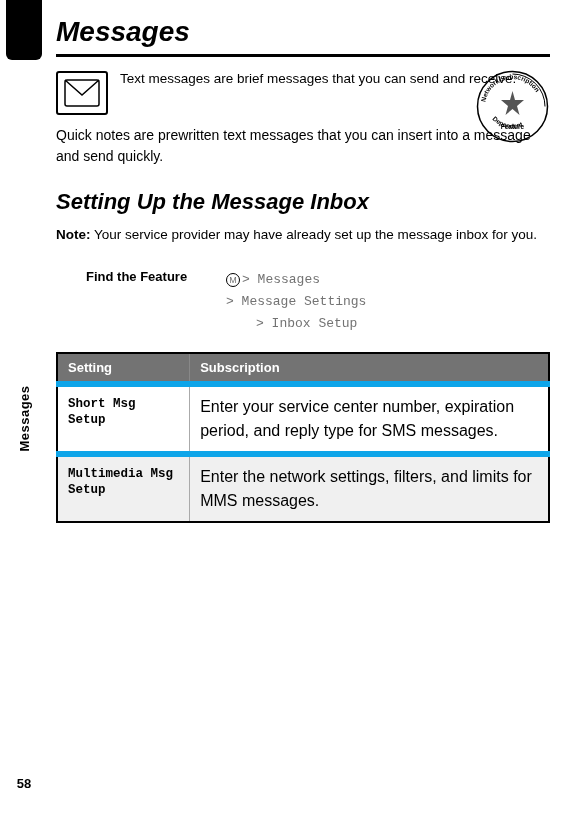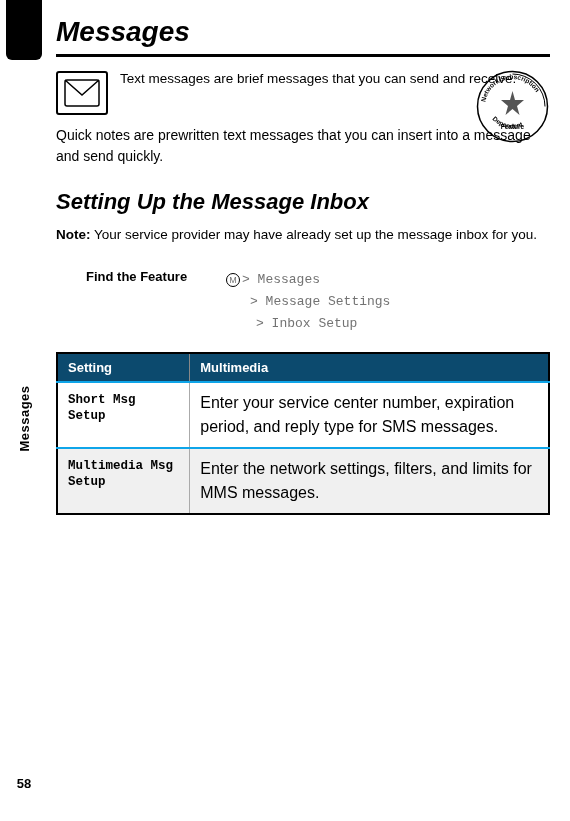--- a/index.html
+++ b/index.html
@@ -194,39 +194,39 @@
     }
 
     
     .settings-table {
       width: 100%;
       border-collapse: collapse;
       border: 2px solid #000000;
     }
 
     .settings-table thead tr {
-      background: #0c4a6e;
+      background: #737373;
       color: #ffffff;
     }
 
     .settings-table thead th {
       padding: 6px 10px;
       font-size: 13px;
       font-weight: bold;
       text-align: left;
       color: #ffffff;
       border-right: 1px solid #888888;
     }
 
     .settings-table thead th:last-child {
       border-right: none;
     }
 
     .settings-table tbody tr {
-      border-top: 2px solid #0ea5e9;
+      border-top: 6px solid #0ea5e9;
     }
 
     .settings-table tbody tr:nth-child(even) {
       background: #f0f0f0;
     }
 
     .settings-table tbody tr:nth-child(odd) {
       background: #ffffff;
     }
 
@@ -307,30 +307,30 @@
 
     <p class="note-text">
       <strong>Note:</strong>
       <span>Your service provider may have already set up the message inbox for you.</span>
     </p>
 
     <div class="find-feature">
       <span class="find-feature-label">Find the Feature</span>
       <div class="find-feature-path">
         <span style="display:inline-block;width:14px;height:14px;border:1.5px solid #000;border-radius:50%;text-align:center;line-height:12px;font-size:9px;font-family:Arial;vertical-align:middle;margin-right:2px;">M</span><span>&gt; Messages</span><br>
-        <span style="margin-left:24px;">&gt; Message Settings</span><br>
+        <span style="margin-left:0;">&gt; Message Settings</span><br>
         <span style="margin-left:30px;">&gt; Inbox Setup</span>
       </div>
     </div>
 
     <table class="settings-table">
       <thead>
         <tr>
           <th>Setting</th>
-          <th>Multimedia</th>
+          <th>Subscription</th>
         </tr>
       </thead>
       <tbody>
         <tr>
           <td>
             <span class="setting-name">Short Msg Setup</span>
           </td>
           <td>
             <span class="setting-desc">Enter your service center number, expiration period, and reply type for SMS messages.</span>
           </td>

